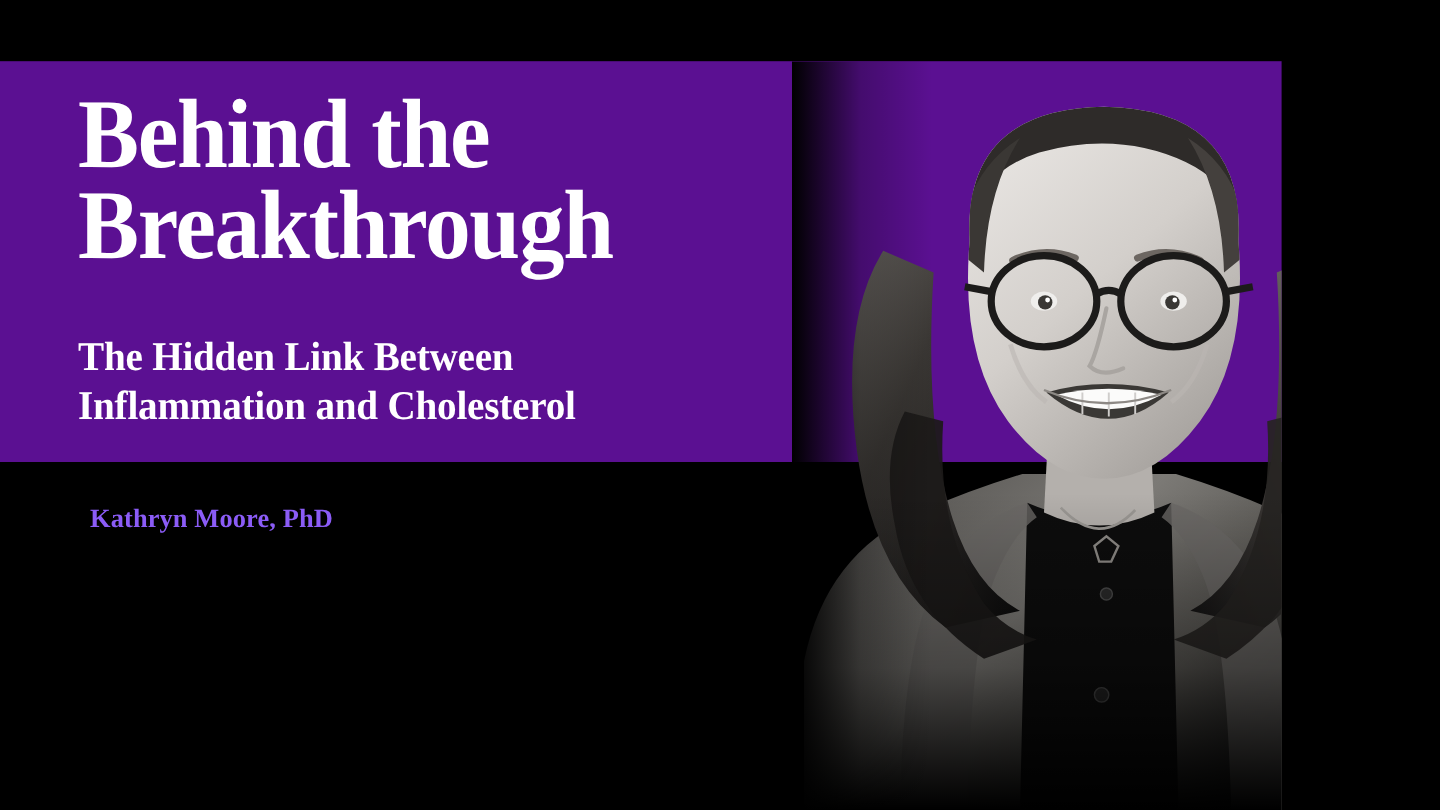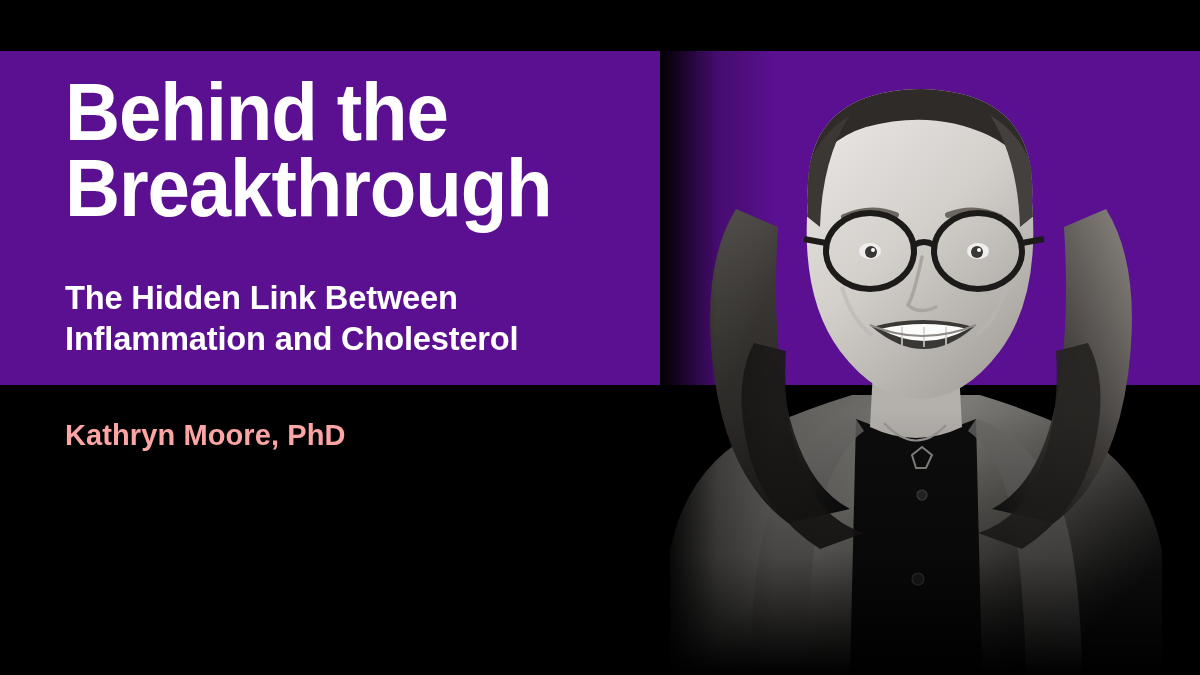--- a/index.html
+++ b/index.html
@@ -1,23 +1,23 @@
 <!DOCTYPE html>
 <html><head>
 <meta charset="utf-8">
 <style>
   * { margin:0; padding:0; box-sizing:border-box; }
   html,body{ background:#000; }
 
   .stage{
     position:relative;
-    width:1200px; height:675px;
+    width:1068px; height:675px;
     background:#000000;
     overflow:hidden;
-    font-family:Liberation Sans, sans-serif;
+    font-family:Liberation Serif, serif;
   }
 
   
   .purple-band{
     position:absolute;
     left:0; top:51px;
     width:1200px; height:334px;
     background:#5B1092;
   }
 
@@ -60,23 +60,23 @@
     line-height:1.22;
     font-weight:700;
     letter-spacing:-0.2px;
     transform:scaleX(0.96);
     transform-origin:left top;
     white-space:pre-line;
   }
 
   .presenter{
     position:absolute;
-    left:0; top:419px;
-    color:#fca5a5;
-    font-size:29px;
+    left:10px; top:419px;
+    color:#8b5cf6;
+    font-size:22px;
     font-weight:700;
     letter-spacing:0.1px;
   }
 
   
   .logo{
     position:absolute;
     left:48px; top:528px;
     width:260px; height:118px;
   }

